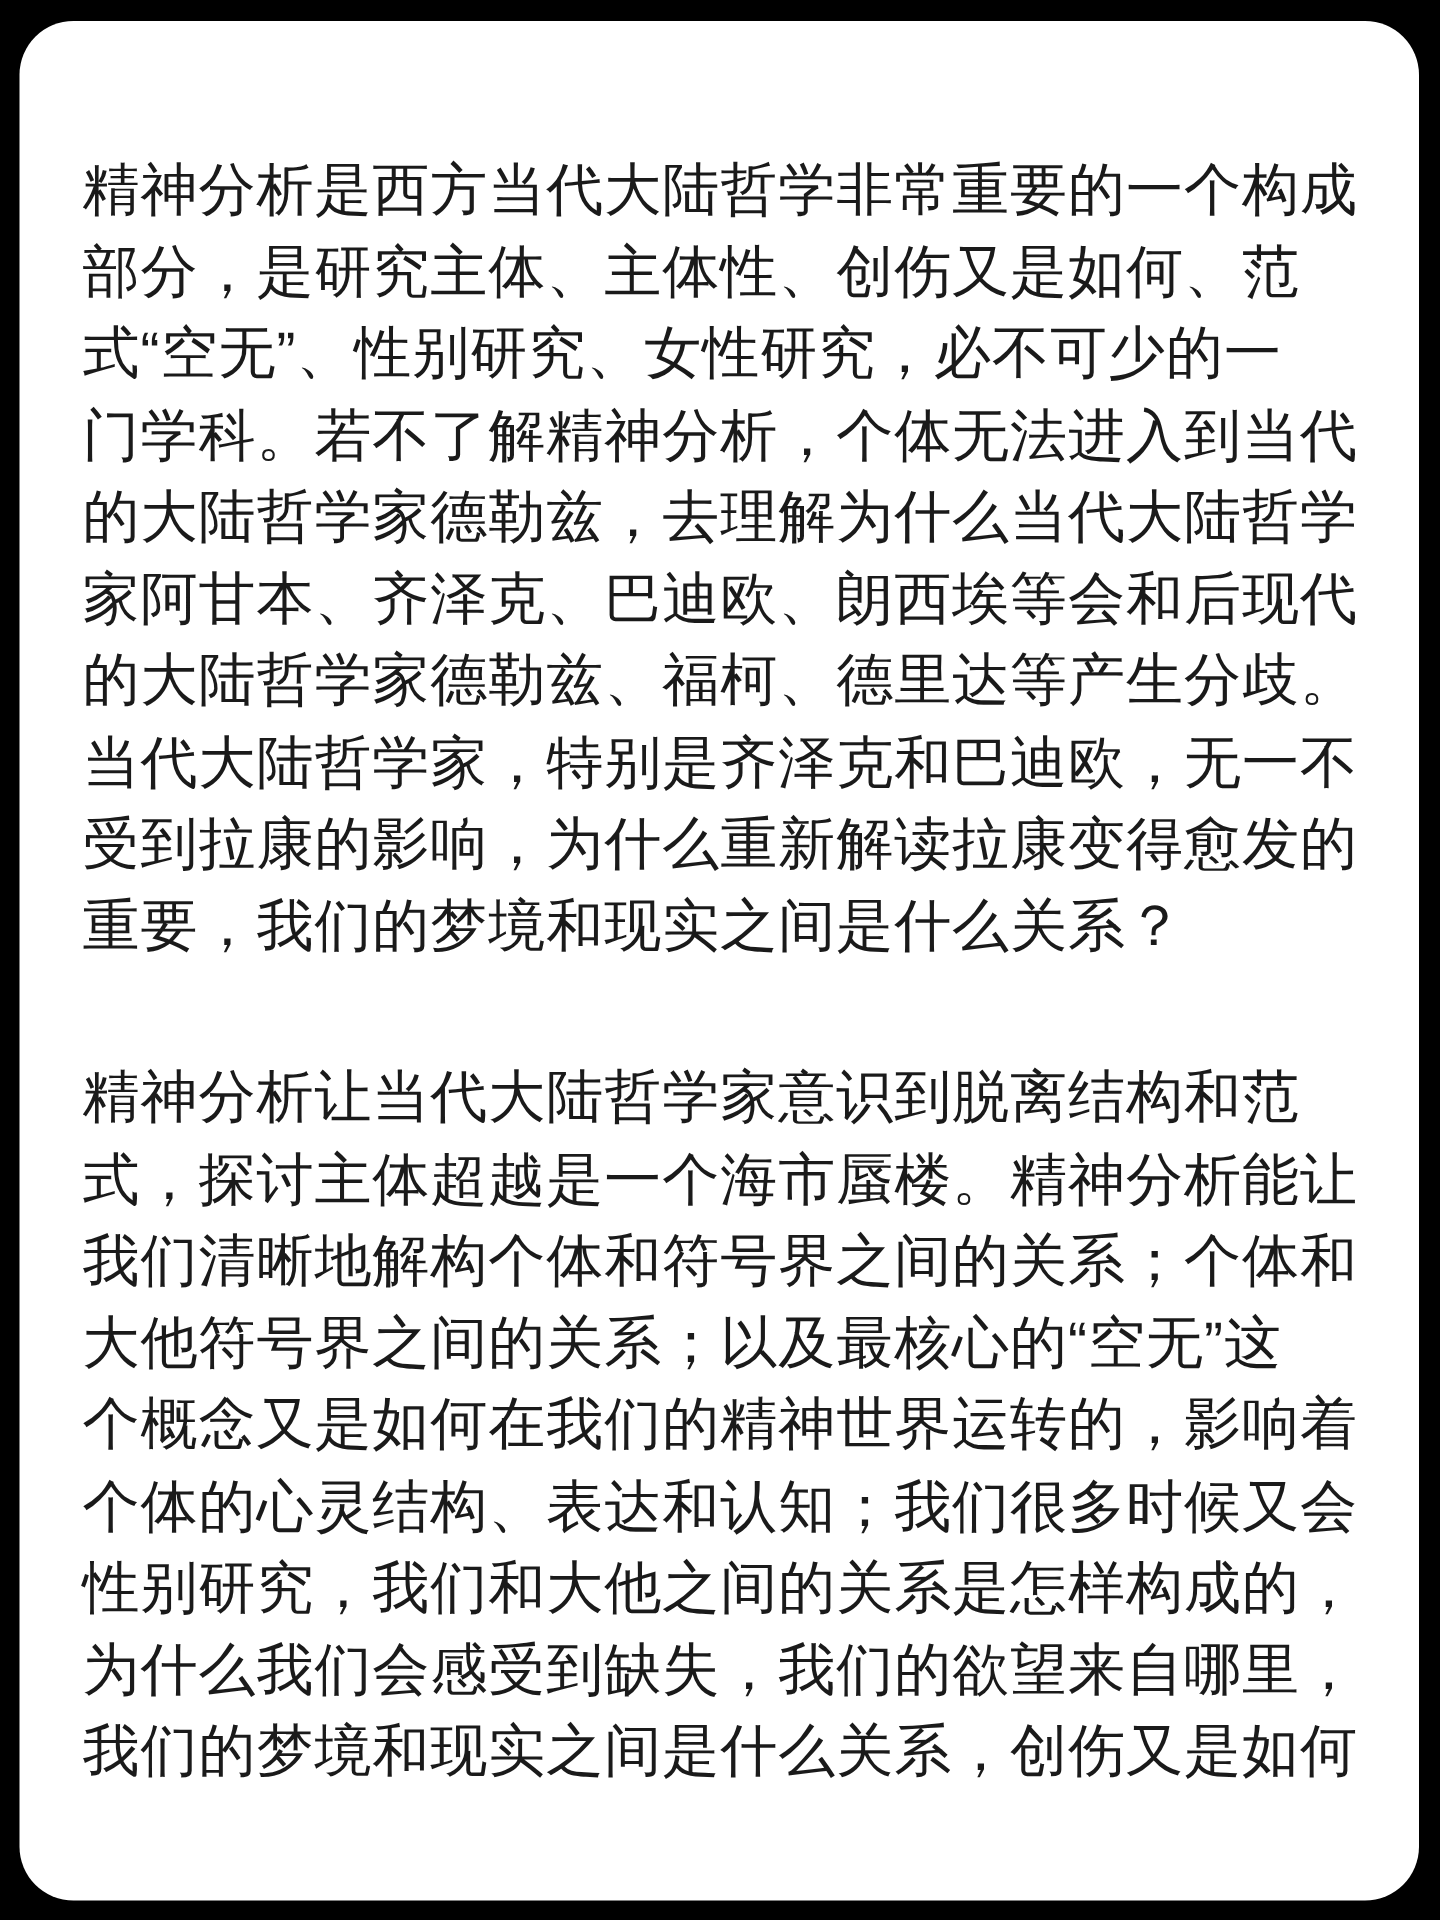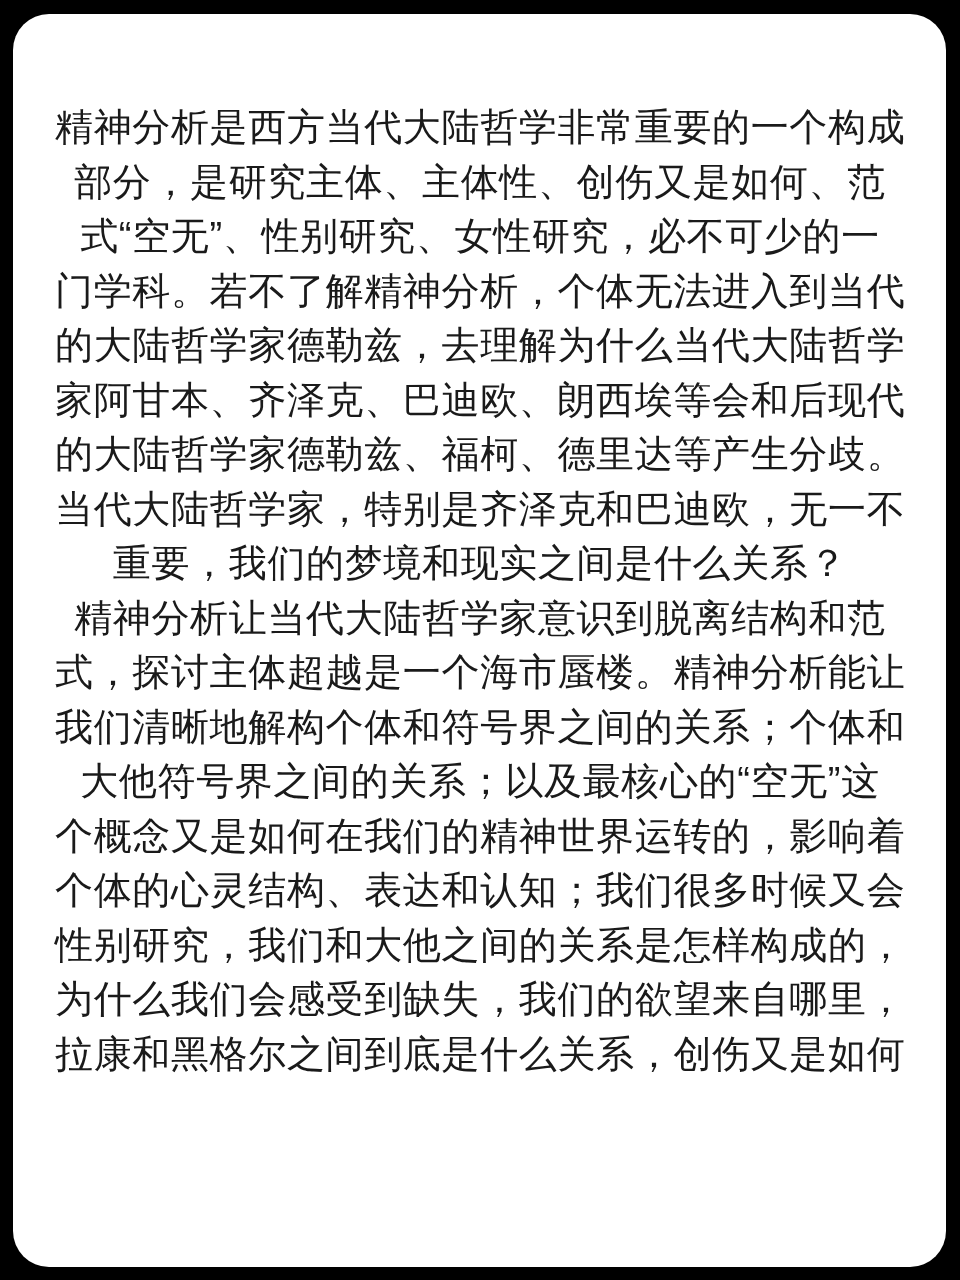--- a/index.html
+++ b/index.html
@@ -27,50 +27,51 @@
   }
   .article {
     padding: 86px 41px 0 42px;
     color: var(--text);
     font-size: 38px;
     line-height: 54.5px;
     letter-spacing: 0.65px;
     font-weight: 400;
   }
   .paragraph + .paragraph {
+    margin-top: 60px;
   }
   .text-line {
     white-space: nowrap;
-    text-align: center;
   }
 </style>
 </head>
 <body>
 
 <div class="page-card">
   <div class="article">
 
     <div class="paragraph">
       <div class="text-line">精神分析是西方当代大陆哲学非常重要的一个构成</div>
       <div class="text-line">部分，是研究主体、主体性、创伤又是如何、范</div>
       <div class="text-line">式“空无”、性别研究、女性研究，必不可少的一</div>
       <div class="text-line">门学科。若不了解精神分析，个体无法进入到当代</div>
       <div class="text-line">的大陆哲学家德勒兹，去理解为什么当代大陆哲学</div>
       <div class="text-line">家阿甘本、齐泽克、巴迪欧、朗西埃等会和后现代</div>
       <div class="text-line">的大陆哲学家德勒兹、福柯、德里达等产生分歧。</div>
       <div class="text-line">当代大陆哲学家，特别是齐泽克和巴迪欧，无一不</div>
+      <div class="text-line">受到拉康的影响，为什么重新解读拉康变得愈发的</div>
       <div class="text-line">重要，我们的梦境和现实之间是什么关系？</div>
     </div>
 
     <div class="paragraph">
       <div class="text-line">精神分析让当代大陆哲学家意识到脱离结构和范</div>
       <div class="text-line">式，探讨主体超越是一个海市蜃楼。精神分析能让</div>
       <div class="text-line">我们清晰地解构个体和符号界之间的关系；个体和</div>
       <div class="text-line">大他符号界之间的关系；以及最核心的“空无”这</div>
       <div class="text-line">个概念又是如何在我们的精神世界运转的，影响着</div>
       <div class="text-line">个体的心灵结构、表达和认知；我们很多时候又会</div>
       <div class="text-line">性别研究，我们和大他之间的关系是怎样构成的，</div>
       <div class="text-line">为什么我们会感受到缺失，我们的欲望来自哪里，</div>
-      <div class="text-line">拉康和黑格尔之间到底是什么关系，创伤又是如何</div>
+      <div class="text-line">我们的梦境和现实之间是什么关系，创伤又是如何</div>
     </div>
 
   </div>
 </div>
 
 </body></html>

